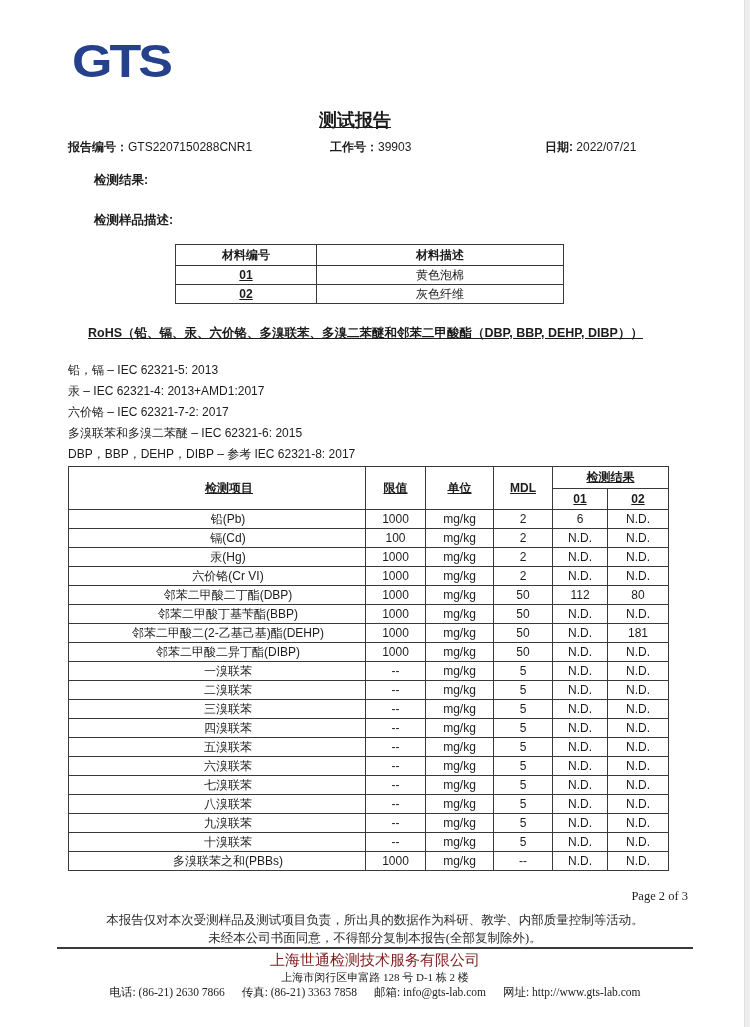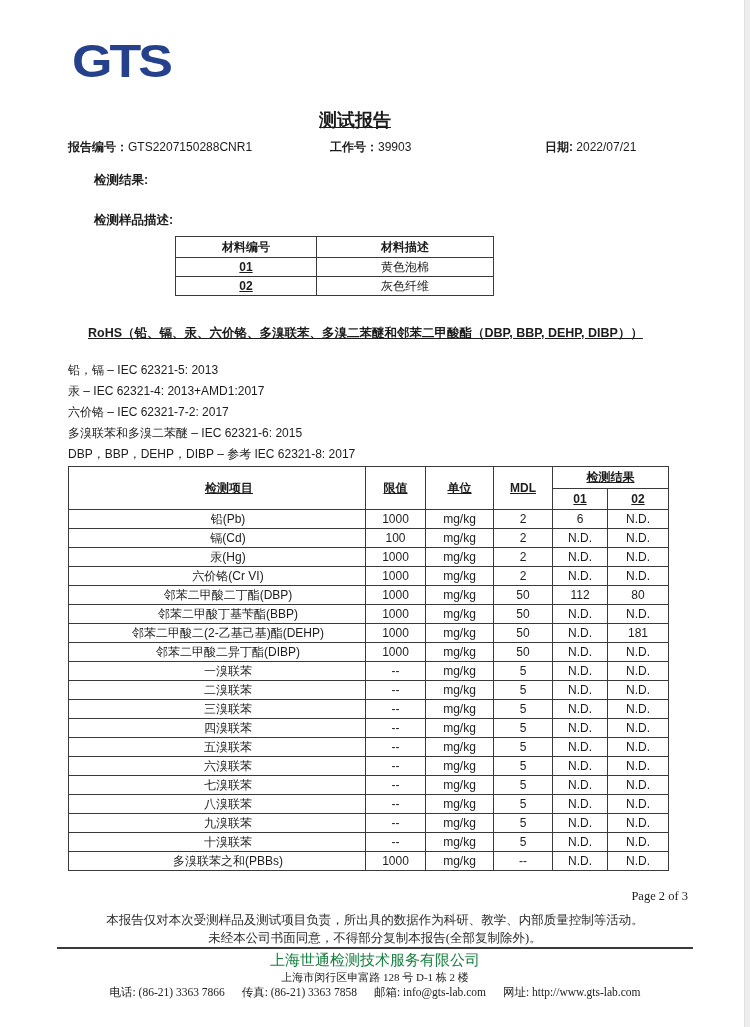--- a/index.html
+++ b/index.html
@@ -27,21 +27,21 @@
   .meta .m2 { position:absolute; left:330px; }
   .meta .m3 { position:absolute; left:545px; }
   .meta b { font-weight:bold; }
   .sec-label { position:absolute; left:68px; font-size:12.5px; font-weight:bold;margin-left:26px; }
   .lbl-result { top:172px; }
   .lbl-sample { top:212px; }
 
   table { border-collapse:collapse; }
   td, th { border:1px solid #3a3a3a; font-size:12px; text-align:center; vertical-align:middle; }
 
-  .material-table { position:absolute; left:175px; top:236px; width:319px; table-layout:fixed;padding-left:44px; }
+  .material-table { position:absolute; left:175px; top:244px; width:389px; table-layout:fixed;padding-left:44px; }
   .material-table th { font-weight:bold; height:21px; }
   .material-table td { height:19px; }
   .material-table .c1 { width:141px; }
   .material-table td.c1 { font-weight:bold; text-decoration:underline; }
 
   .rohs {
     position:absolute; left:68px; top:325px; width:620px;
     font-size:12.5px; font-weight:bold; text-decoration:underline;padding-left:20px;
   }
   .method { position:absolute; left:68px; top:360px; font-size:12px; line-height:21px; display:flex; }
@@ -58,21 +58,21 @@
     position:absolute; top:889px; right:62px;
     font-family:"Liberation Serif", serif; font-size:12.5px;
   }
   .disclaimer {
     position:absolute; top:911px; left:0; width:750px; text-align:center;
     font-family:"Liberation Serif", serif; font-size:12.5px; line-height:18px; color:#2a2a2a;
   }
   .foot-rule { position:absolute; top:947px; left:57px; width:636px; border-top:2px solid #3a3a3a; }
   .company {
     position:absolute; top:951px; left:0; width:750px; text-align:center;
-    font-family:"Liberation Serif", serif; font-size:15px; color:#15803d;
+    font-family:"Liberation Serif", serif; font-size:15px; color:#7f1d1d;
   }
   .address {
     position:absolute; top:970px; left:0; width:750px; text-align:center;
     font-family:"Liberation Serif", serif; font-size:11px; color:#222;
   }
   .contact {
     position:absolute; top:985px; left:0; width:750px; text-align:center;
     font-family:"Liberation Serif", serif; font-size:11.5px; color:#222;
   }
   .contact .seg { margin:0 7px; }
@@ -336,21 +336,21 @@
     <div>本报告仅对本次受测样品及测试项目负责，所出具的数据作为科研、教学、内部质量控制等活动。</div>
     <div>未经本公司书面同意，不得部分复制本报告(全部复制除外)。</div>
   </div>
 
   <div class="foot-rule"></div>
   <div class="company">上海世通检测技术服务有限公司</div>
   <div class="address">上海市闵行区申富路 128 号 D-1 栋 2 楼</div>
   <div class="contact">
     
   
-      <span class="seg">电话: (86-21) 3363 7866</span>
+      <span class="seg">电话: (86-21) 2630 7866</span>
     
       <span class="seg">传真: (86-21) 3363 7858</span>
     
       <span class="seg">邮箱: info@gts-lab.com</span>
     
       <span class="seg">网址: http://www.gts-lab.com</span>
     </div>
 
 </div>
 

